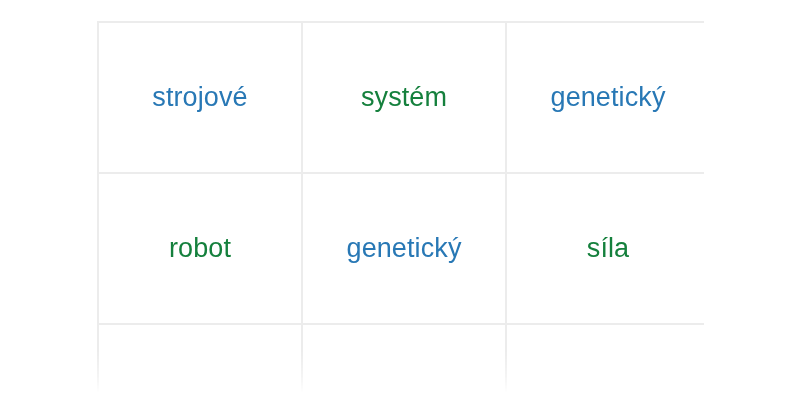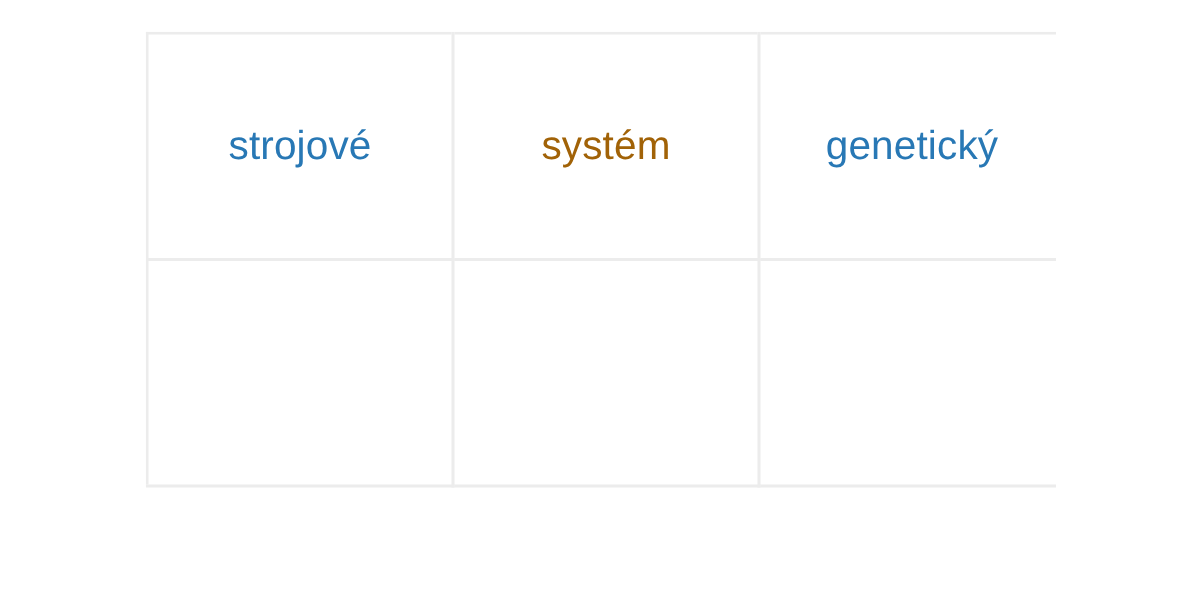--- a/index.html
+++ b/index.html
@@ -57,41 +57,52 @@
   .cell-word {
     display: block;
     font-size: 27px;
     line-height: 1.1;
     font-weight: 400;
     letter-spacing: 0.1px;
     white-space: nowrap;
   }
 
   .w-blue   { color: #2878b5; }
-  .w-orange { color: #a16207; }
+  .w-orange { color: #15803d; }
 </style>
 </head>
 <body>
 
 <div id="word-grid-wrap">
   <table id="word-grid">
     <tbody>
 
       <tr>
         <td>
           <span class="cell-word w-blue">strojové</span>
         </td>
         <td>
           <span class="cell-word w-orange">systém</span>
         </td>
         <td>
           <span class="cell-word w-blue">genetický</span>
         </td>
       </tr>
 
+      <tr>
+        <td>
+          <span class="cell-word w-orange">robot</span>
+        </td>
+        <td>
+          <span class="cell-word w-blue">genetický</span>
+        </td>
+        <td>
+          <span class="cell-word w-orange">síla</span>
+        </td>
+      </tr>
 
       <tr>
         <td>
           <span class="cell-word w-blue"></span>
         </td>
         <td>
           <span class="cell-word w-orange"></span>
         </td>
         <td>
           <span class="cell-word w-blue"></span>

